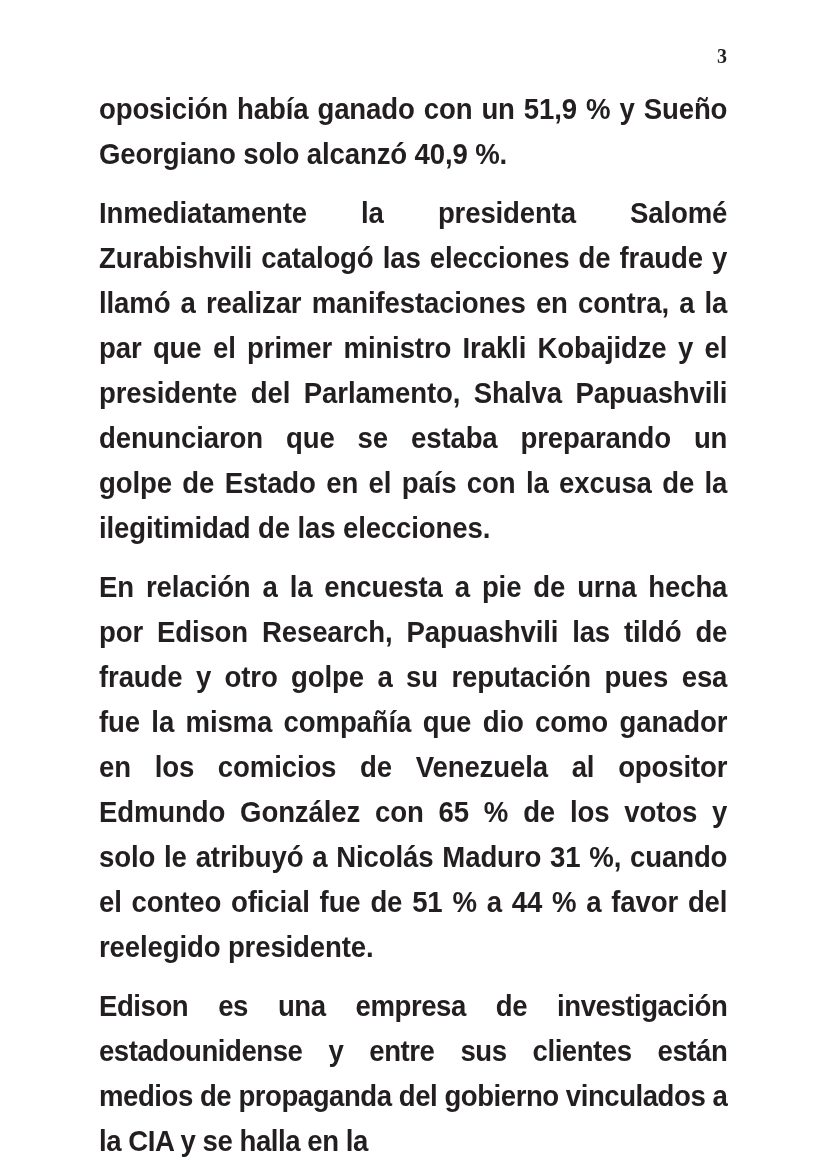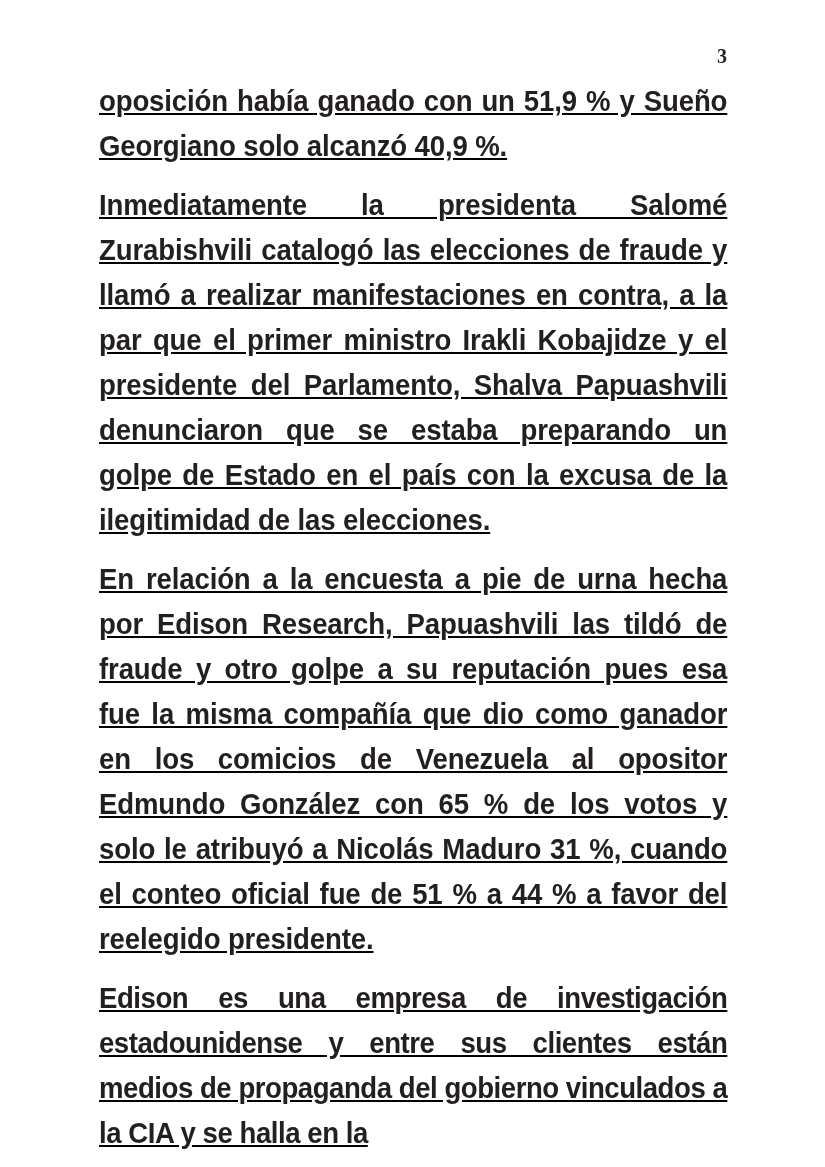--- a/index.html
+++ b/index.html
@@ -26,23 +26,22 @@
     text-align: right;
     font-family: "Liberation Serif", "DejaVu Serif", serif;
     font-weight: bold;
     font-size: 20px;
     line-height: 1;
     color: #231f20;
   }
   .body-block {
     position: absolute;
     left: 99px;
-    top: 78px;
+    top: 86px;
     width: 629px;
-    text-decoration: underline;
   }
   .para {
     margin: 0 0 14px 0;
     font-size: 29.5px;
     line-height: 45px;
     font-weight: bold;
     color: #231f20;
     text-align: justify;
     text-justify: inter-word;
     letter-spacing: -0.15px;

